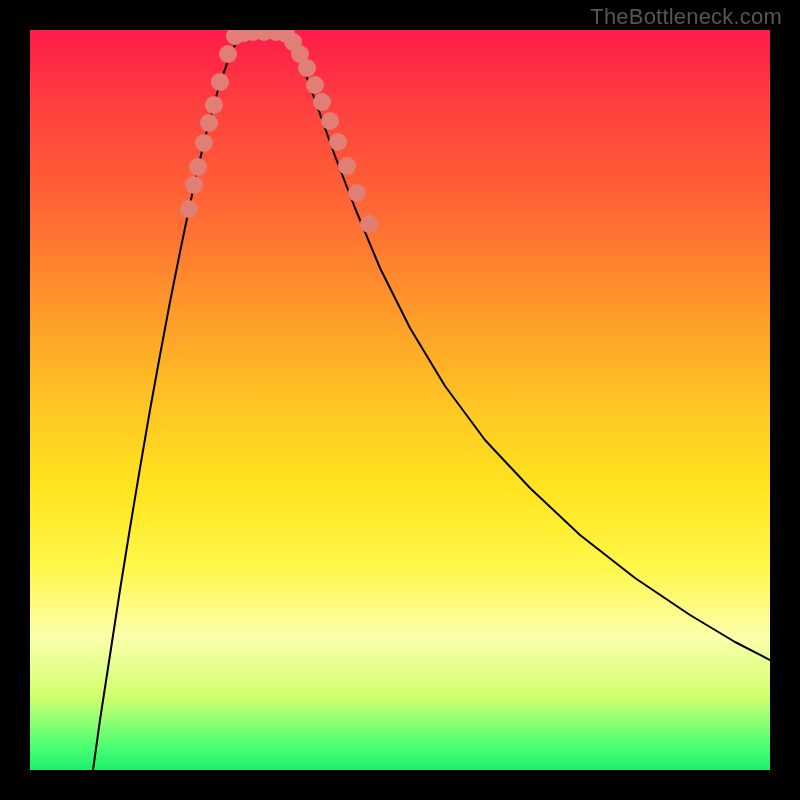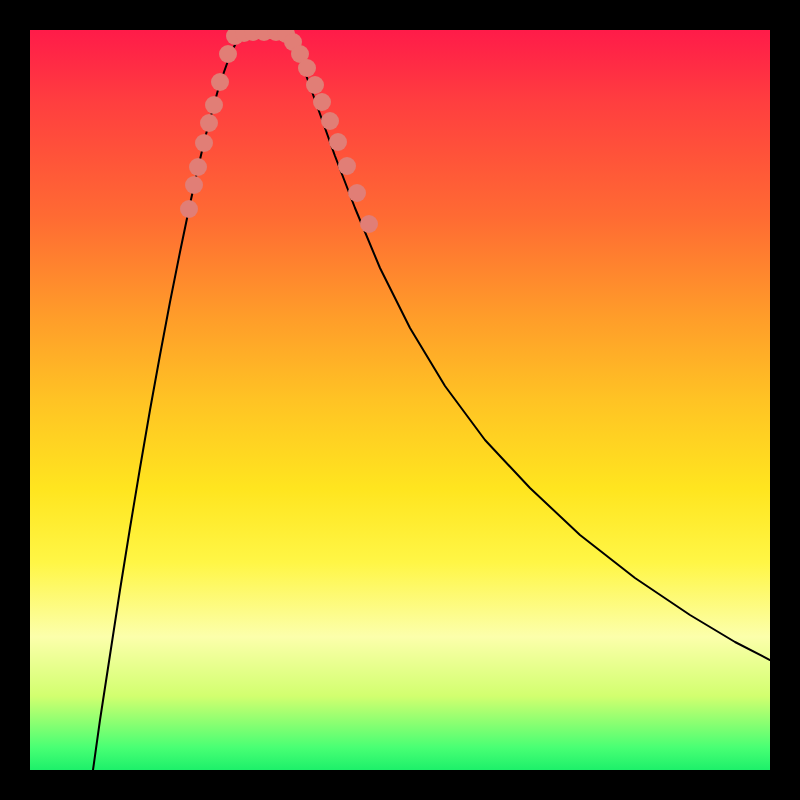--- a/index.html
+++ b/index.html
@@ -58,20 +58,21 @@
     inset: 0;
     width: 740px;
     height: 740px;
   }
 </style>
 </head>
 <body>
 
 <div class="stage">
 
+  <div class="watermark">TheBottleneck.com</div>
 
   <div class="frame">
     <div class="gradient"></div>
 
     <svg id="plot-svg" class="plot" viewBox="0 0 740 740">
       <g id="curve-layer">
           <path d="M63 740 L70 690 L80 625 L90 560 L100 498 L110 438 L120 380 L130 325 L140 272 L150 222 L160 174 L168 138 L175 108 L182 82 L188 60 L194 42 L199 28 L204 17 L210 4" fill="none" stroke="#000000" stroke-width="2" stroke-linecap="round" stroke-linejoin="round"></path>
           <path d="M210 4 L218 2 L226 1 L234 0 L242 1 L250 2 L258 4" fill="none" stroke="#000000" stroke-width="2" stroke-linecap="round" stroke-linejoin="round"></path>
           <path d="M258 4 L266 20 L276 45 L290 84 L305 126 L325 178 L350 238 L380 298 L415 356 L455 410 L500 458 L550 505 L605 548 L660 585 L705 612 L740 630" fill="none" stroke="#000000" stroke-width="2" stroke-linecap="round" stroke-linejoin="round"></path>
         </g>

